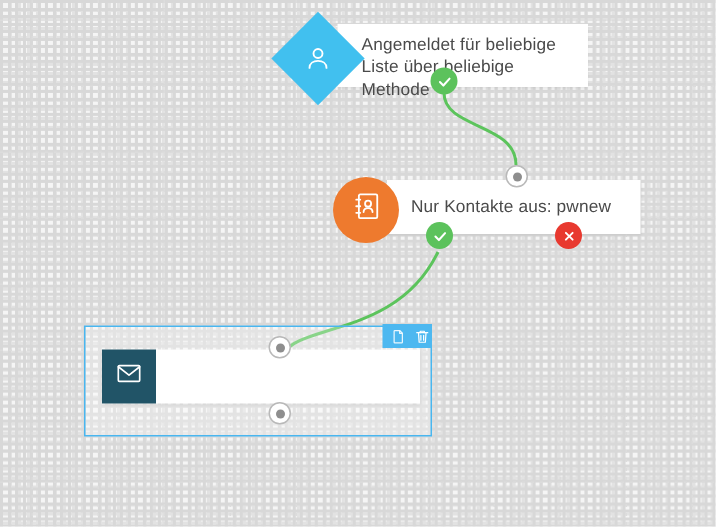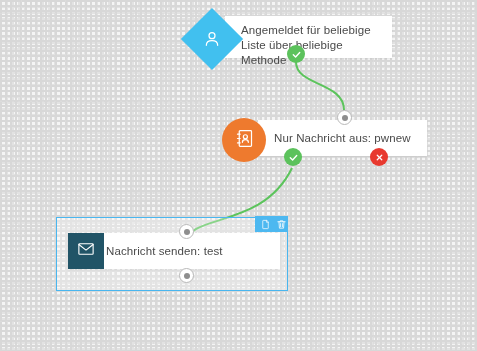--- a/index.html
+++ b/index.html
@@ -226,21 +226,21 @@
         <rect x="6" y="3" width="14" height="18" rx="1"></rect>
         <line x1="4" y1="7" x2="7" y2="7"></line>
         <line x1="4" y1="12" x2="7" y2="12"></line>
         <line x1="4" y1="17" x2="7" y2="17"></line>
         <circle cx="13" cy="10" r="2.3"></circle>
         <path d="M9.6 16.4c0-1.9 1.5-3 3.4-3s3.4 1.1 3.4 3"></path>
       </svg>
     </span>
   </div>
 
-  <div class="card-label" style="left:274px; top:131px; width:160px;">Nur Nachricht aus: pwnew</div>
+  <div class="card-label" style="left:274px; top:131px; width:160px;">Nur Kontakte aus: pwnew</div>
 
   <div class="port" style="left:337px; top:110px;"></div>
 
   <div class="badge badge-ok" style="left:284px; top:148px;">
     <svg width="11" height="11" viewBox="0 0 24 24" fill="none" stroke="#ffffff" stroke-width="3" stroke-linecap="round" stroke-linejoin="round">
       <polyline points="5,12.5 10,17.5 19,7.5"></polyline>
     </svg>
   </div>
 
   <div class="badge badge-err" style="left:370px; top:148px;">
@@ -274,19 +274,18 @@
 
   <div class="square-node" style="left:68px; top:233px; width:36px; height:36px;">
     <span>
       <svg width="18" height="18" viewBox="0 0 24 24" fill="none" stroke="#ffffff" stroke-width="1.5" stroke-linecap="round" stroke-linejoin="round">
         <rect x="2.5" y="5" width="19" height="14" rx="1"></rect>
         <polyline points="2.5,6 12,13.5 21.5,6"></polyline>
       </svg>
     </span>
   </div>
 
-  <div class="card-label" style="left:106px; top:244px; width:170px;">Nachricht senden: test</div>
 
   <div class="port" style="left:179px; top:224px;"></div>
 
   <div class="port" style="left:179px; top:268px;"></div>
 
 </div>
 
 </body></html>

